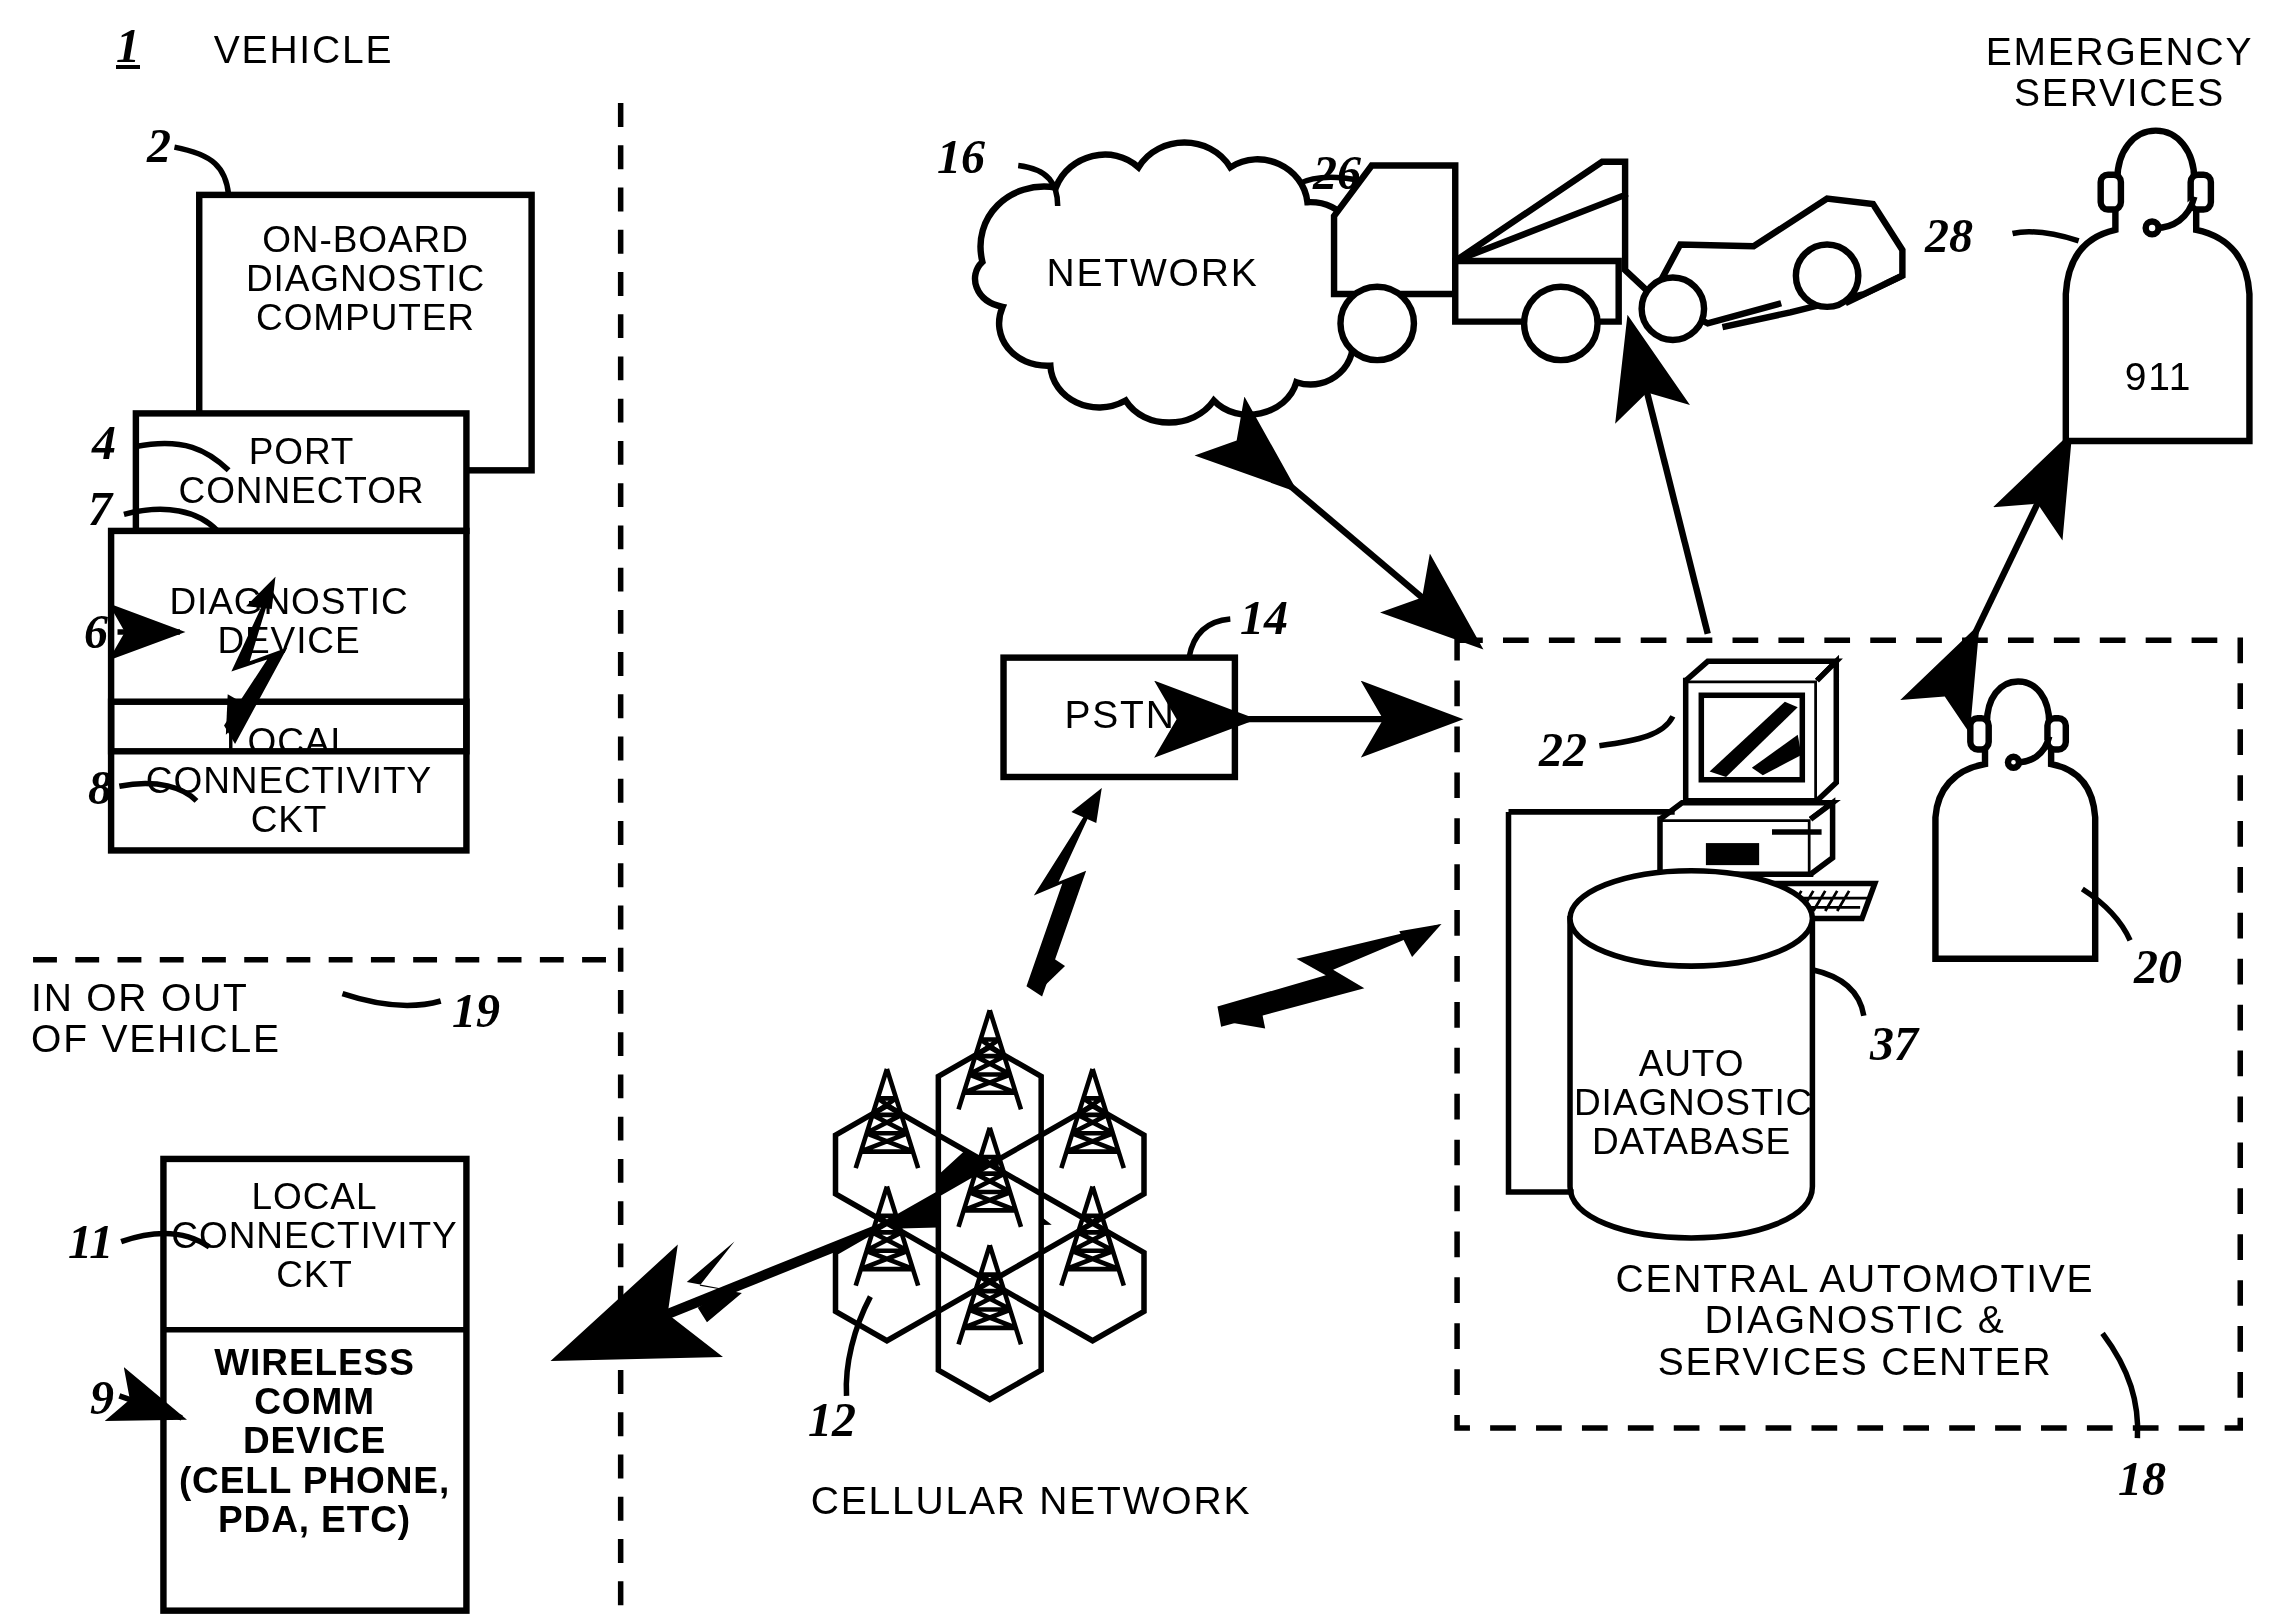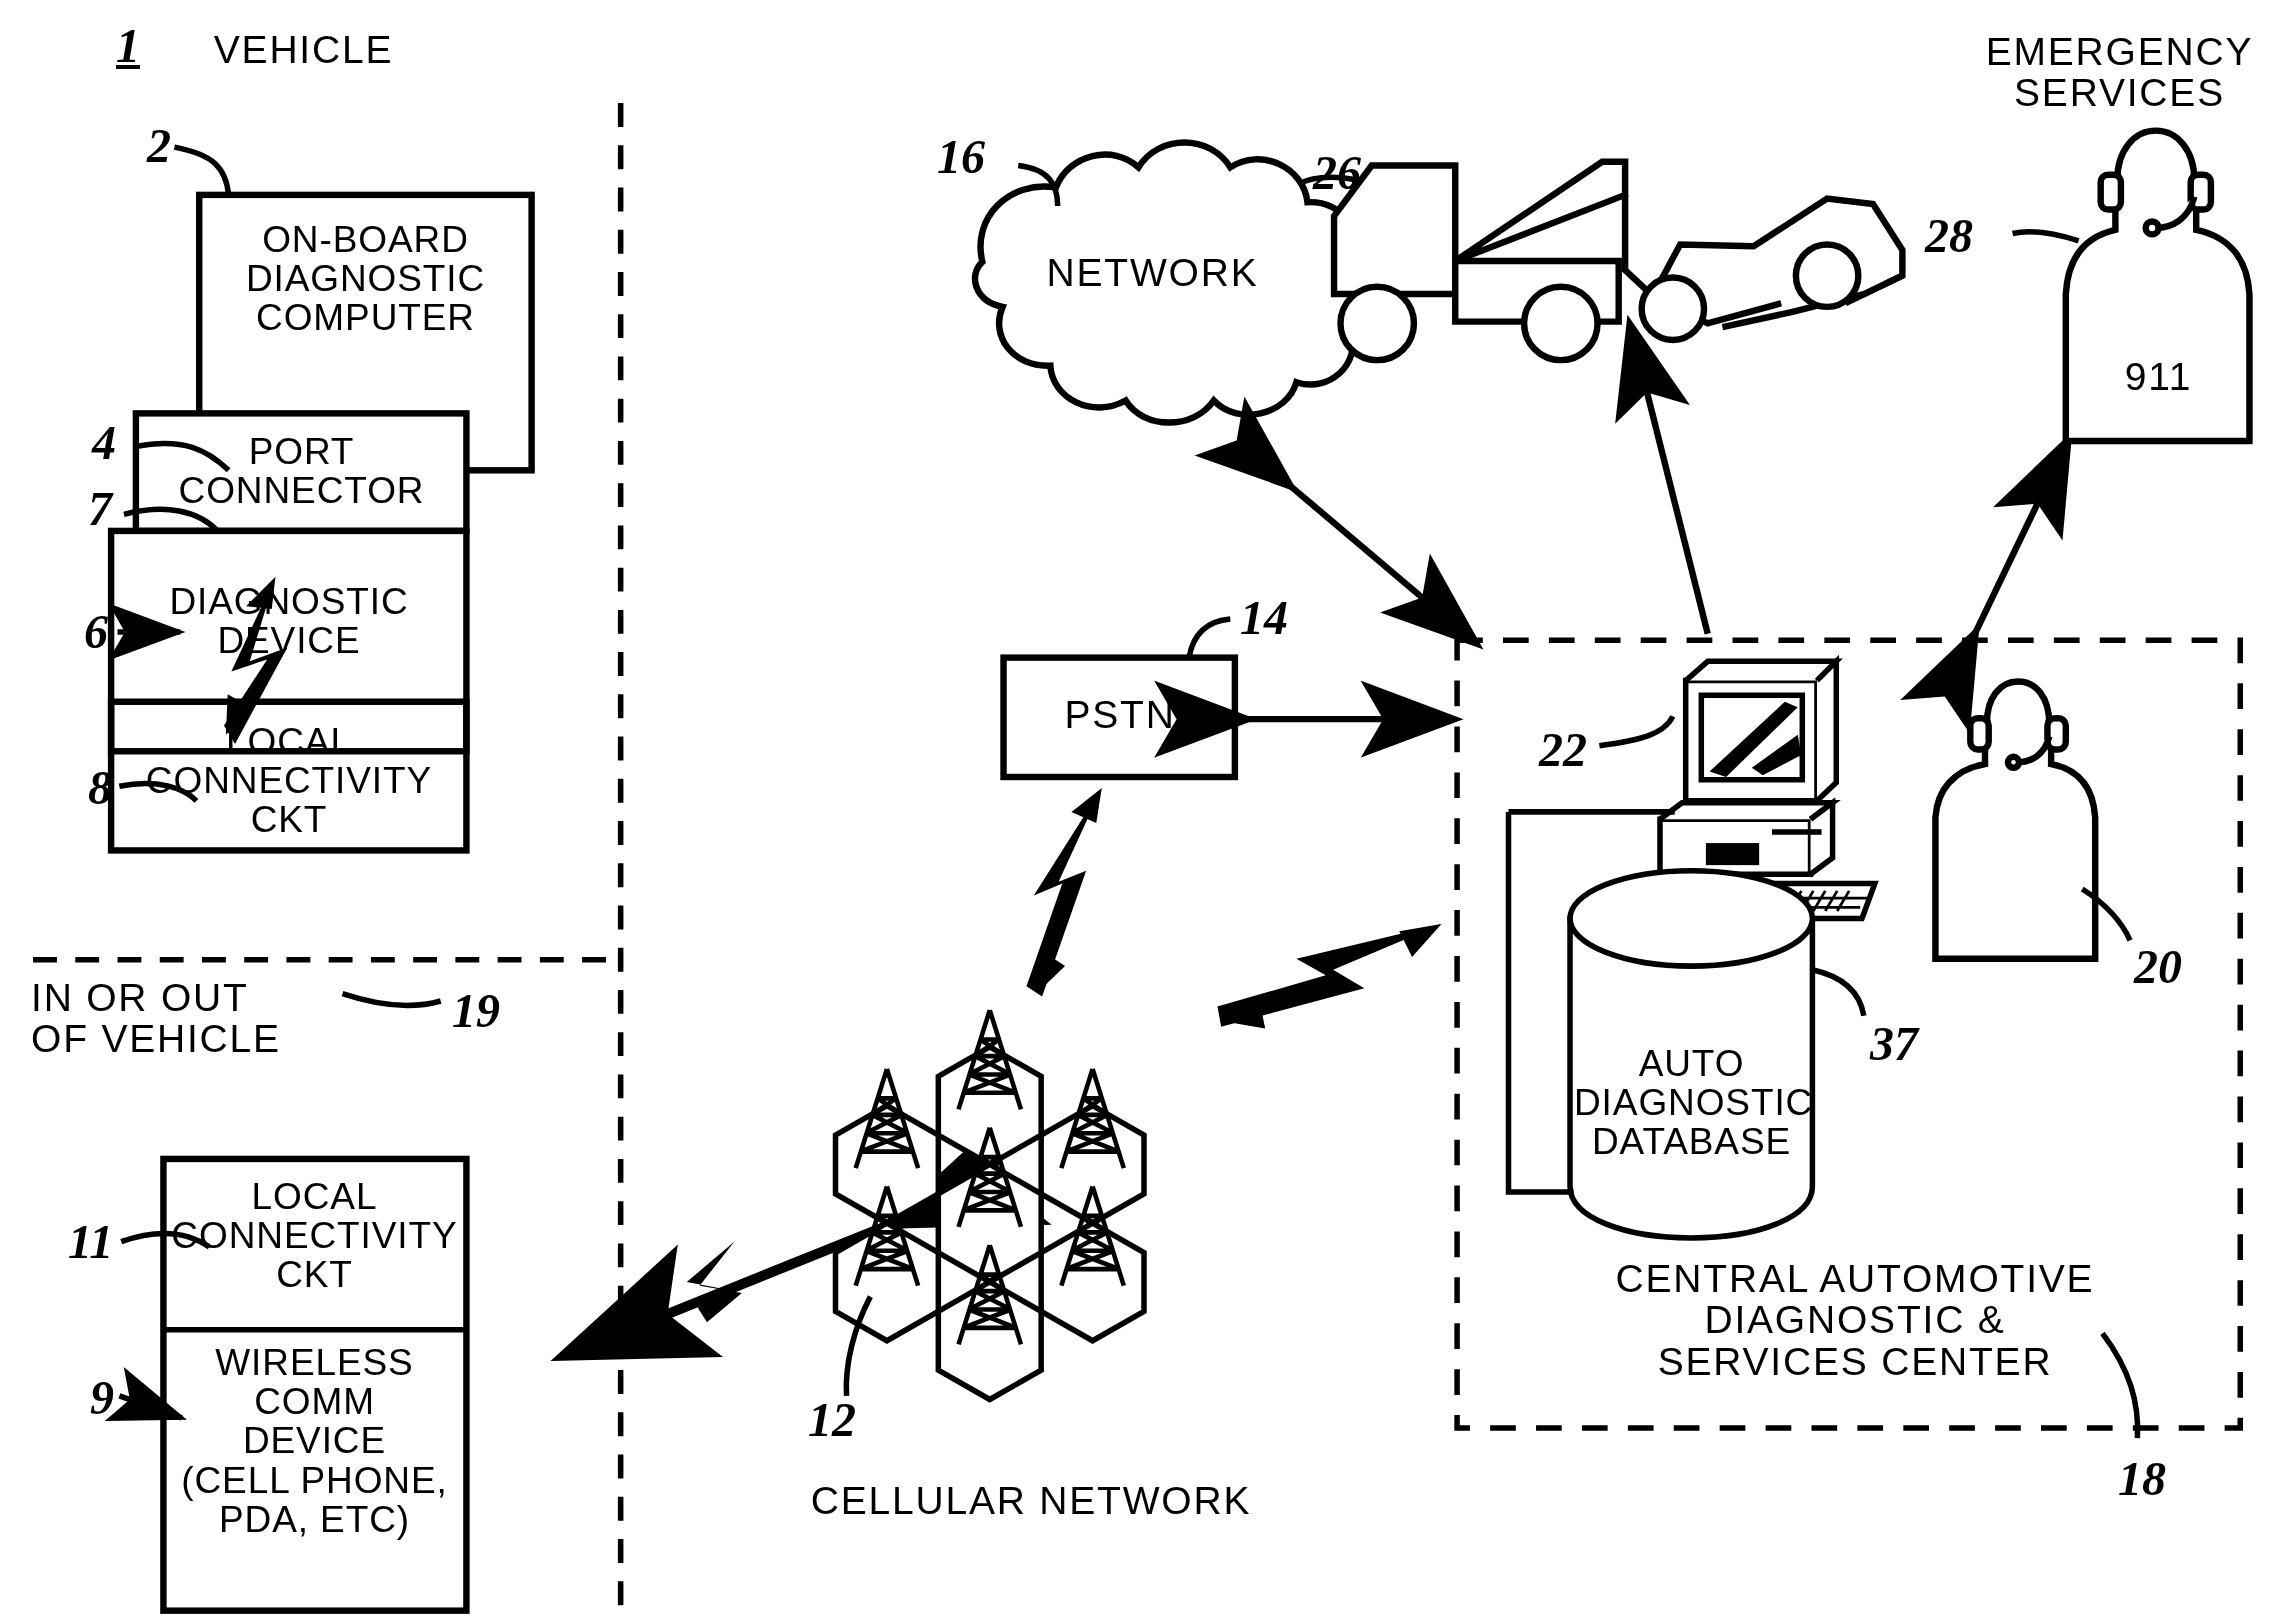--- a/index.html
+++ b/index.html
@@ -285,21 +285,21 @@
 <div class="lbl boxtext" style="left:138px;top:432px;width:327px;">PORT
 CONNECTOR</div>
 <div class="lbl boxtext" style="left:113px;top:582px;width:352px;">DIAGNOSTIC
 DEVICE</div>
 <div class="lbl boxtext" style="left:113px;top:722px;width:352px;">LOCAL
 CONNECTIVITY
 CKT</div>
 <div class="lbl boxtext" style="left:165px;top:1177px;width:299px;">LOCAL
 CONNECTIVITY
 CKT</div>
-<div class="lbl boxtext" style="left:165px;top:1343px;width:299px;">WIRELESS
+<div class="lbl boxtext" style="left:165px;top:1343px;width:299px;font-weight:bold;">WIRELESS
 COMM
 DEVICE
 (CELL PHONE,
 PDA, ETC)</div>
 
 <div class="refnum" style="left:147px;top:118px;">2</div>
 <div class="refnum" style="left:92px;top:415px;">4</div>
 <div class="refnum" style="left:88px;top:481px;">7</div>
 <div class="refnum" style="left:84px;top:604px;">6</div>
 <div class="refnum" style="left:88px;top:760px;">8</div>

